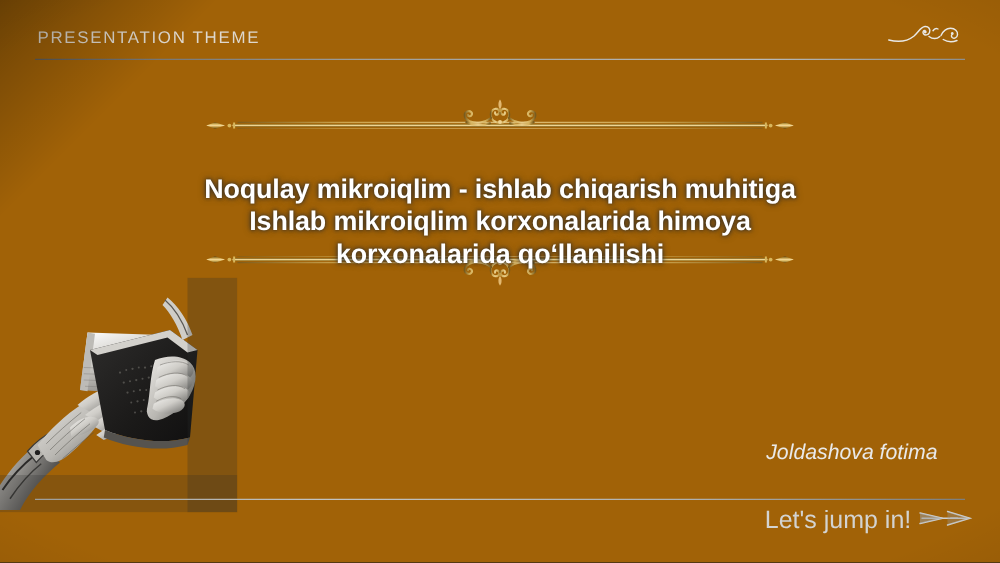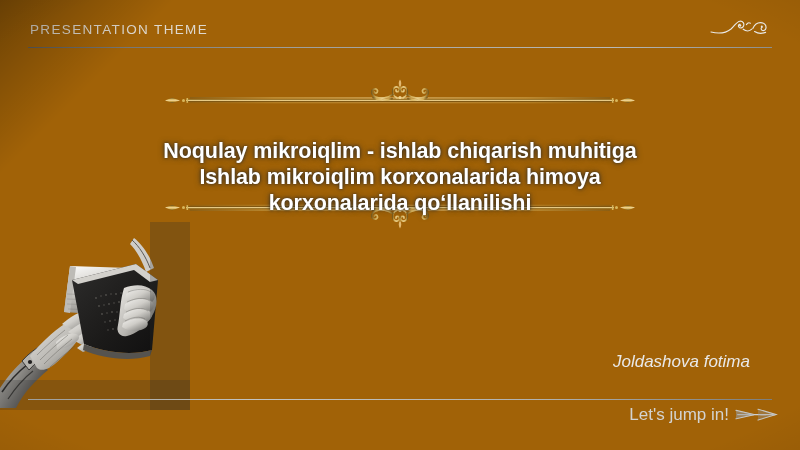--- a/index.html
+++ b/index.html
@@ -125,21 +125,21 @@
     top: 399px;
     width: 744px;
     height: 1px;
     background: linear-gradient(to right, #9c9d9b 0%, #c2c3c1 30%, #b0b1af 70%, #7d7e7c 100%);
     z-index: 5;
   }
   .footer-label {
     position: absolute;
     right: 71px;
     top: 405px;
-    font-size: 17px;
+    font-size: 20px;
     color: #d3d3d1;
     white-space: nowrap;
     z-index: 5;
     text-align: center;
   }
   .footer-arrow {
     position: absolute;
     right: 22px;
     top: 406px;
     width: 44px;

